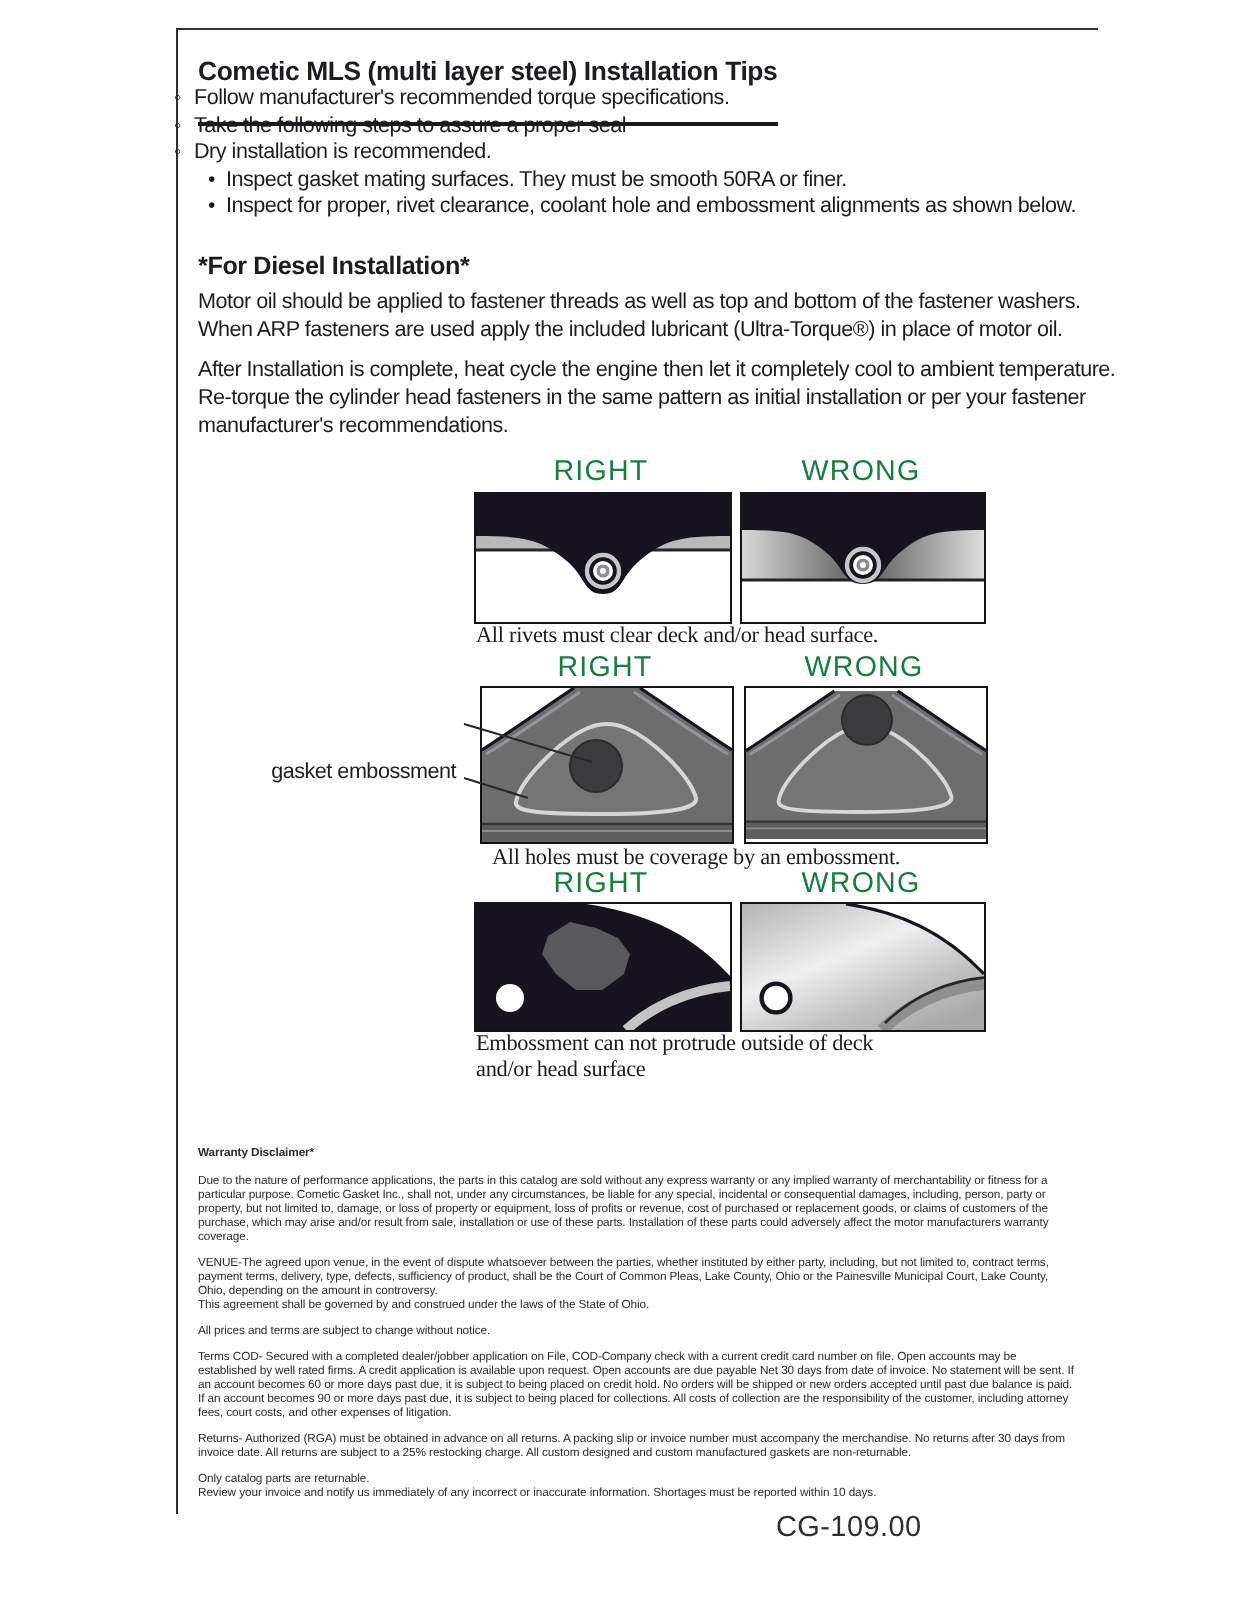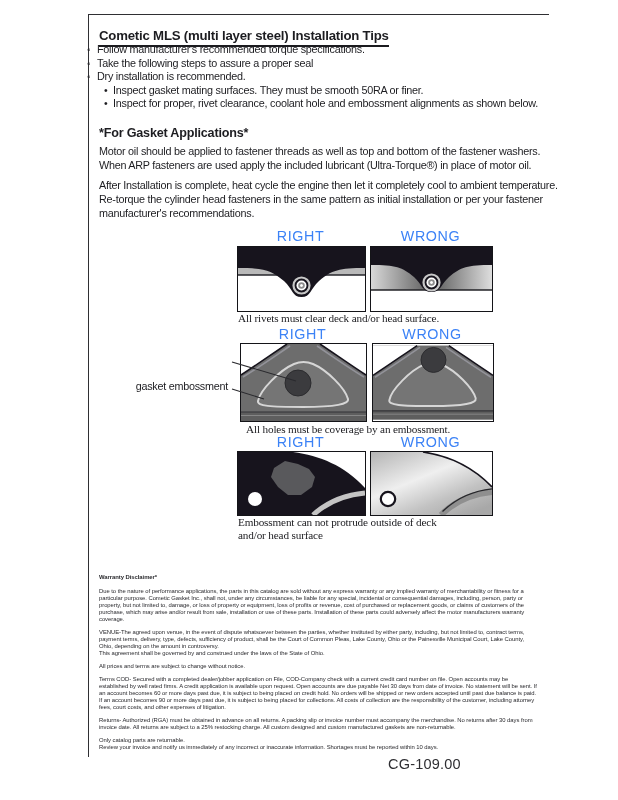--- a/index.html
+++ b/index.html
@@ -7,37 +7,37 @@
     position:relative;width:618px;height:800px;background:#ffffff;overflow:hidden;
     font-family:"Liberation Sans","DejaVu Sans",sans-serif;color:#1d1d21;
   }
   .abs{position:absolute;}
   
   .border-top{left:88px;top:14px;width:461px;height:1px;background:#2f2f33;}
   .border-left{left:88px;top:14px;width:1px;height:743px;background:#2f2f33;}
 
   .title{
     left:99px;top:19px;font-size:13.2px;font-weight:bold;letter-spacing:-0.2px;
-    padding-bottom:2px;border-bottom:2px solid #1b1b1f;display:inline-block;
+    padding-bottom:18px;border-bottom:2px solid #1b1b1f;display:inline-block;
   }
   .tips{left:87px;top:43px;font-size:10.8px;letter-spacing:-0.25px;line-height:13.6px;width:470px;}
   .tips ul{list-style:none;margin:0;padding:0;}
   .tip{position:relative;padding-left:10px;}
   .tip::before{content:"◦";position:absolute;left:0;top:0;font-size:10.5px;}
   .subtips{margin-left:17px !important;}
   .subtip{position:relative;padding-left:9px;}
   .subtip::before{content:"•";position:absolute;left:0;top:0;font-size:10.5px;}
 
   .diesel-h{left:99px;top:116px;font-size:12.6px;font-weight:bold;letter-spacing:-0.2px;}
   .body-p{font-size:10.8px;letter-spacing:-0.25px;line-height:13.9px;width:462px;}
   .p1{left:99px;top:134px;}
   .p2{left:99px;top:168px;}
   .note{left:99px;top:216px;font-size:10.8px;letter-spacing:-0.25px;}
 
-  .fig-label{font-size:14.3px;letter-spacing:0.6px;color:#3b82f6;text-align:center;}
+  .fig-label{font-size:14.3px;letter-spacing:0.6px;color:#15803d;text-align:center;}
   .panel{background:#fff;border:1.6px solid #141418;display:block;}
   .caption{font-size:11.2px;letter-spacing:-0.15px;line-height:12.8px;color:#1b1b1f;white-space:pre-line;font-family:Liberation Serif, serif;}
 
   .ann{font-size:10.8px;letter-spacing:-0.25px;line-height:13px;text-align:right;white-space:pre-line;width:120px;}
   .leader{pointer-events:none;}
 
   .legal{left:99px;top:574px;width:438px;font-size:5.9px;line-height:7px;letter-spacing:-0.05px;color:#2a2a2e;}
   .legal h3{margin:0 0 7px 0;font-size:5.9px;font-weight:bold;}
   .legal p{margin:0 0 6px 0;white-space:pre-line;}
   .page-code{left:388px;top:756px;font-size:14.5px;letter-spacing:0.2px;color:#2e2e32;}
@@ -57,21 +57,21 @@
       <li class="tip">Follow manufacturer's recommended torque specifications.</li>
       <li class="tip">Take the following steps to assure a proper seal</li>
       <li class="tip">Dry installation is recommended.</li>
       <ul class="subtips">
         <li class="subtip">Inspect gasket mating surfaces.  They must be smooth 50RA or finer.</li>
         <li class="subtip">Inspect for proper, rivet clearance, coolant hole and embossment alignments as shown below.</li>
       </ul>
     </ul>
   </div>
 
-  <h2 class="abs diesel-h">*For Gasket Applications*</h2>
+  <h2 class="abs diesel-h">*For Diesel Installation*</h2>
   <p class="abs body-p p1">Motor oil should be applied to fastener threads as well as top and bottom of the fastener washers. When ARP fasteners are used apply the included lubricant (Ultra-Torque®) in place of motor oil.</p>
   <p class="abs body-p p2">After Installation is complete, heat cycle the engine then let it completely cool to ambient temperature. Re-torque the cylinder head fasteners in the same pattern as initial installation or per your fastener manufacturer's recommendations.</p>
 
   <div class="abs fig-label" style="left:237px;top:228px;width:127px;">RIGHT</div>
   <div class="abs fig-label" style="left:370px;top:228px;width:121px;">WRONG</div>
 
   <svg class="abs panel" style="left:237px;top:246px;" width="127" height="64" viewBox="0 0 127 64">
     <rect x="0" y="0" width="127" height="64" fill="#ffffff"></rect>
     <rect x="0" y="21" width="127" height="7" fill="#b9b9b9"></rect>
     <line x1="0" y1="28" x2="127" y2="28" stroke="#26262b" stroke-width="1.4"></line>

